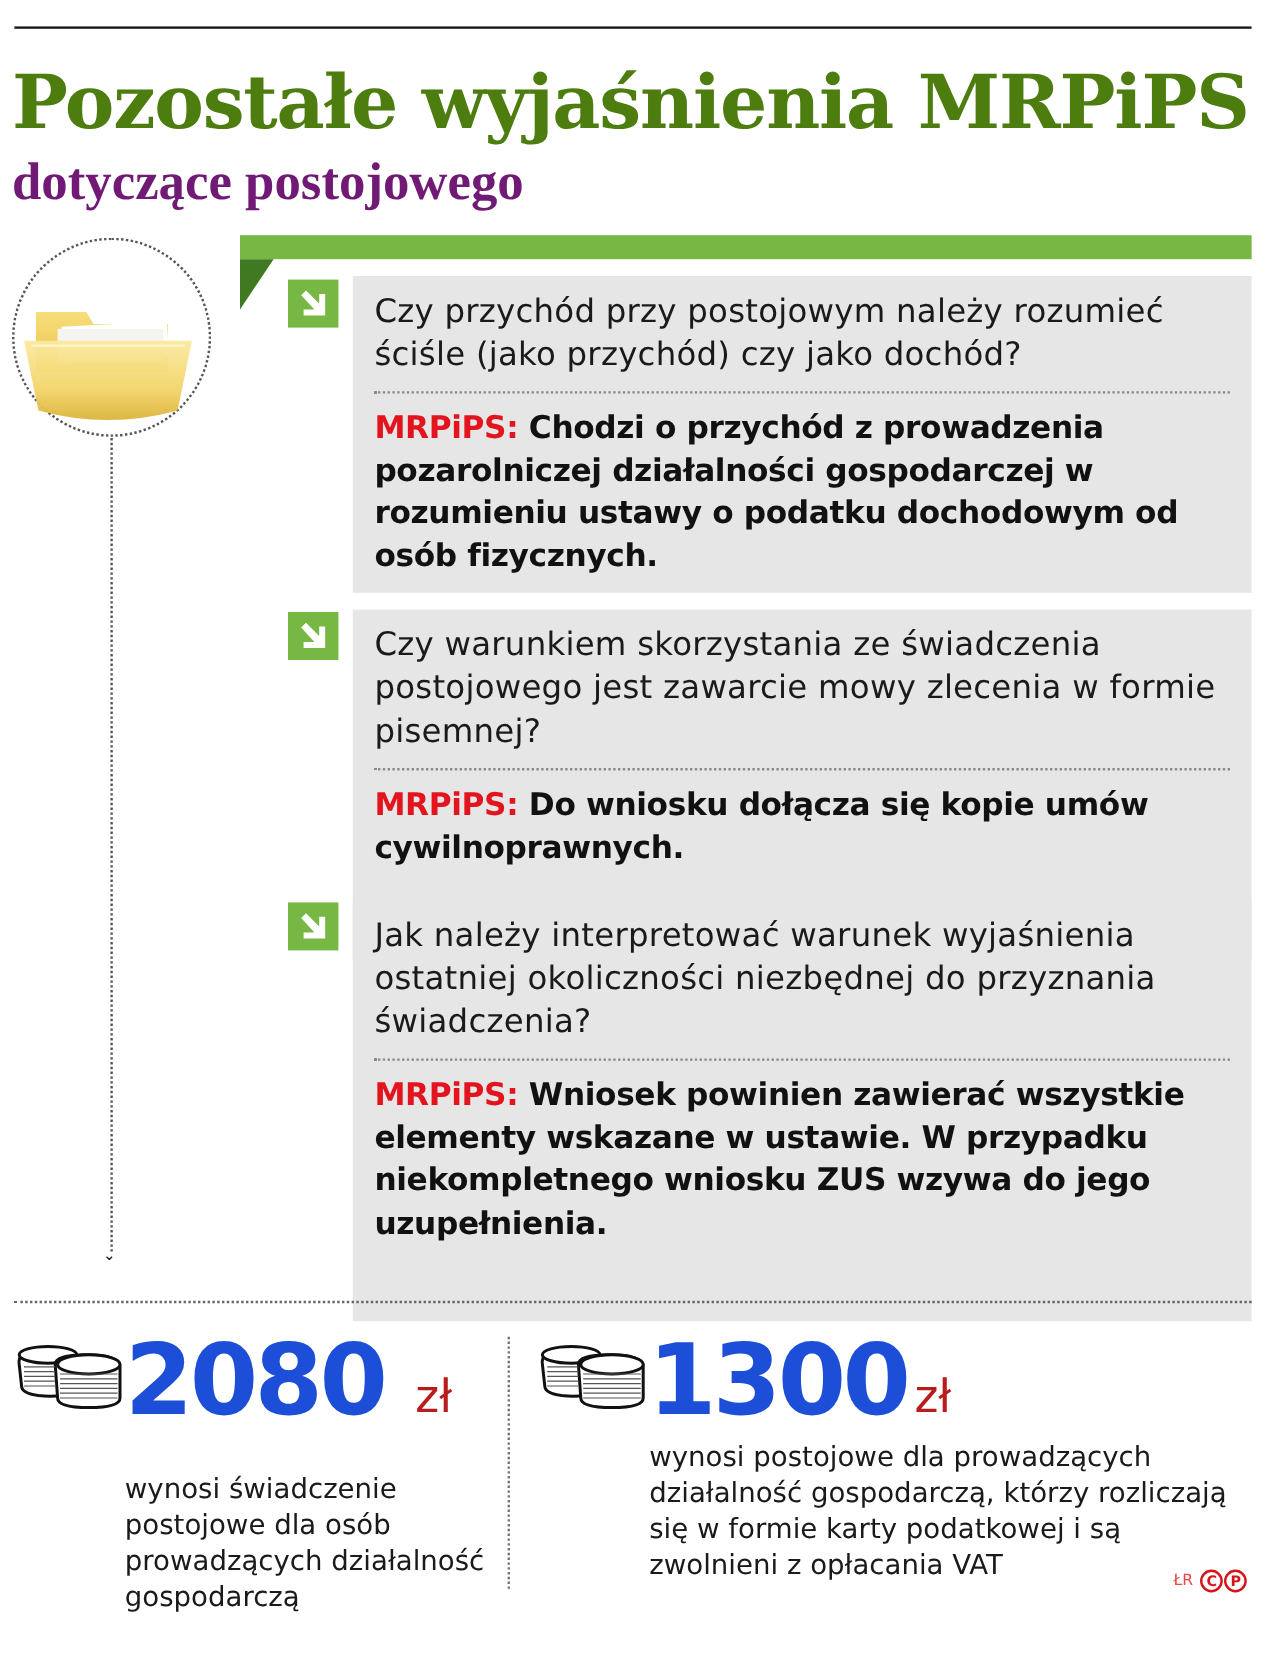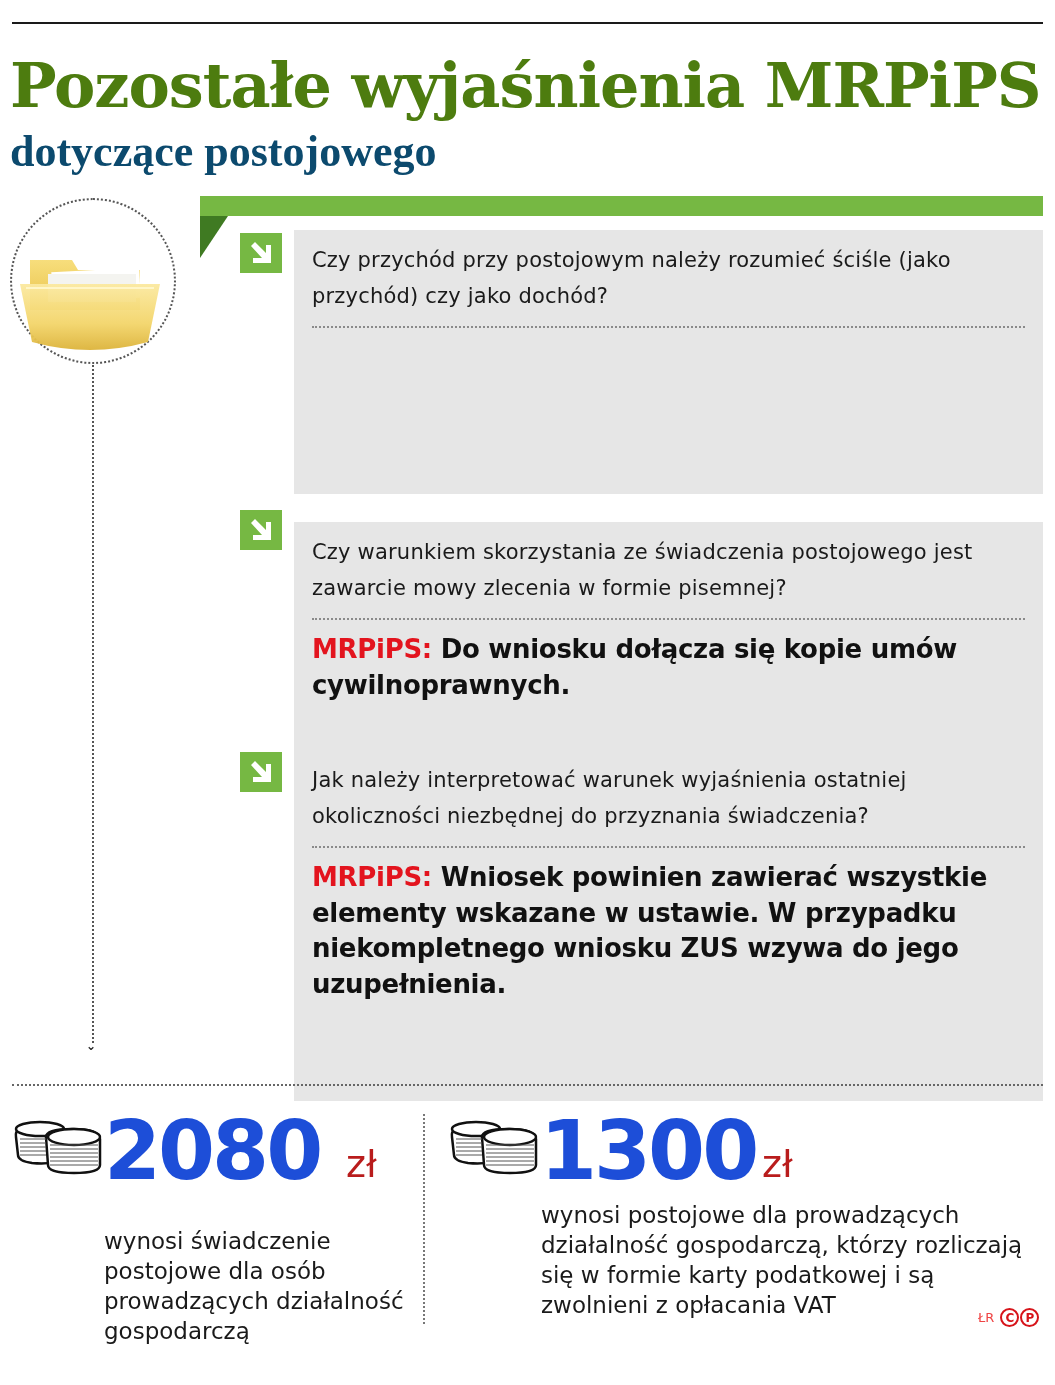--- a/index.html
+++ b/index.html
@@ -1,33 +1,33 @@
 <!DOCTYPE html>
 <html><head>
 <meta charset="utf-8">
 <style>
   * { box-sizing: border-box; margin: 0; padding: 0; }
   body { width: 1055px; height: 1385px; background: #ffffff; position: relative; overflow: hidden; font-family: "DejaVu Sans", sans-serif; color: #111; }
   .top-rule { position: absolute; left: 12px; top: 22px; width: 1031px; height: 2px; background: #1a1a1a; }
   .title { position: absolute; left: 10px; top: 46px; font-family: "DejaVu Serif", serif; font-size: 62px; line-height: 80px; color: #4d7c0f; letter-spacing: -1px; white-space: nowrap; }
-  .subtitle { position: absolute; left: 10px; top: 124px; font-family: "Liberation Serif", serif; font-size: 44px; line-height: 56px; color: #0c4a6e; white-space: nowrap; }
+  .subtitle { position: absolute; left: 10px; top: 124px; font-family: "Liberation Serif", serif; font-size: 44px; line-height: 56px; color: #701a75; white-space: nowrap; }
 
   .green-bar { position: absolute; left: 200px; top: 196px; width: 843px; height: 20px; background: #76b843; }
   .bar-fold { position: absolute; left: 200px; top: 216px; width: 0; height: 0; border-top: 42px solid #3f7a22; border-right: 28px solid transparent; }
 
   .circle { position: absolute; left: 10px; top: 198px; width: 166px; height: 166px; border-radius: 50%; border: 2px dotted #555; }
   .folder { position: absolute; left: 20px; top: 250px; width: 140px; height: 110px; }
   .timeline { position: absolute; left: 92px; top: 365px; width: 0; height: 678px; border-left: 2px dotted #555; }
   .timeline-chevron { position: absolute; left: 86px; top: 1040px; font-size: 12px; line-height: 12px; color: #222; font-weight: bold; }
 
   .arrow-sq { position: absolute; left: 240px; width: 42px; height: 40px; background: #76b843; display: flex; align-items: center; justify-content: center; }
   .arrow-sq svg { width: 30px; height: 30px; }
 
   .qa-box { position: absolute; left: 294px; width: 749px; background: #e6e6e6; padding: 12px 18px 14px 18px; }
-  .question { font-family: "DejaVu Sans", sans-serif; font-size: 21px; line-height: 36px; color: #1a1a1a; font-weight: normal; letter-spacing: 0.2px; }
+  .question { font-family: "DejaVu Sans", sans-serif; font-size: 27px; line-height: 36px; color: #1a1a1a; font-weight: normal; letter-spacing: 0.2px; }
   .q-sep { border-top: 2px dotted #8a8a8a; margin: 12px 0 12px 0; }
   .answer { font-family: "DejaVu Sans", sans-serif; font-size: 26px; line-height: 35.5px; font-weight: bold; color: #111; letter-spacing: -0.3px; }
   .answer .label { color: #e3141e; }
 
   .bottom-sep { position: absolute; left: 12px; top: 1084px; width: 1031px; border-top: 2px dotted #666; }
   .vert-sep { position: absolute; left: 423px; top: 1114px; height: 210px; border-left: 2px dotted #777; }
 
   .coins { position: absolute; width: 92px; height: 60px; }
   .big-number { position: absolute; font-family: "DejaVu Sans", sans-serif; font-weight: bold; font-size: 82px; line-height: 90px; color: #1d4ed8; letter-spacing: -3px; white-space: nowrap; }
   .currency { position: absolute; font-family: "DejaVu Sans", sans-serif; font-size: 38px; line-height: 44px; color: #b91c1c; }
@@ -71,28 +71,29 @@
 <div class="timeline-chevron">⌄</div>
 
 <div class="arrow-sq" style="top:233px;">
   <svg viewBox="0 0 30 30">
       <path d="M5 8 L9 4 L20 15 L20 7 L25 7 L25 25 L7 25 L7 20 L16 20 Z" fill="#ffffff"></path>
     </svg>
 </div>
 <div class="qa-box" style="top:230px; height:264px;">
   <p class="question">Czy przychód przy postojowym należy rozumieć ściśle (jako przychód) czy jako dochód?</p>
   <div class="q-sep"></div>
+  <p class="answer"><span class="label">MRPiPS:</span><span> Chodzi o przychód z prowadzenia pozarolniczej działalności gospodarczej w rozumieniu ustawy o podatku dochodowym od osób fizycznych.</span></p>
 </div>
 
 <div class="arrow-sq" style="top:510px;">
   <svg viewBox="0 0 30 30">
       <path d="M5 8 L9 4 L20 15 L20 7 L25 7 L25 25 L7 25 L7 20 L16 20 Z" fill="#ffffff"></path>
     </svg>
 </div>
-<div class="qa-box" style="top:522px; height:292px;">
+<div class="qa-box" style="top:508px; height:292px;">
   <p class="question">Czy warunkiem skorzystania ze świadczenia postojowego jest zawarcie mowy zlecenia w formie pisemnej?</p>
   <div class="q-sep"></div>
   <p class="answer"><span class="label">MRPiPS:</span><span> Do wniosku dołącza się kopie umów cywilnoprawnych.</span></p>
 </div>
 
 <div class="arrow-sq" style="top:752px;">
   <svg viewBox="0 0 30 30">
       <path d="M5 8 L9 4 L20 15 L20 7 L25 7 L25 25 L7 25 L7 20 L16 20 Z" fill="#ffffff"></path>
     </svg>
 </div>

